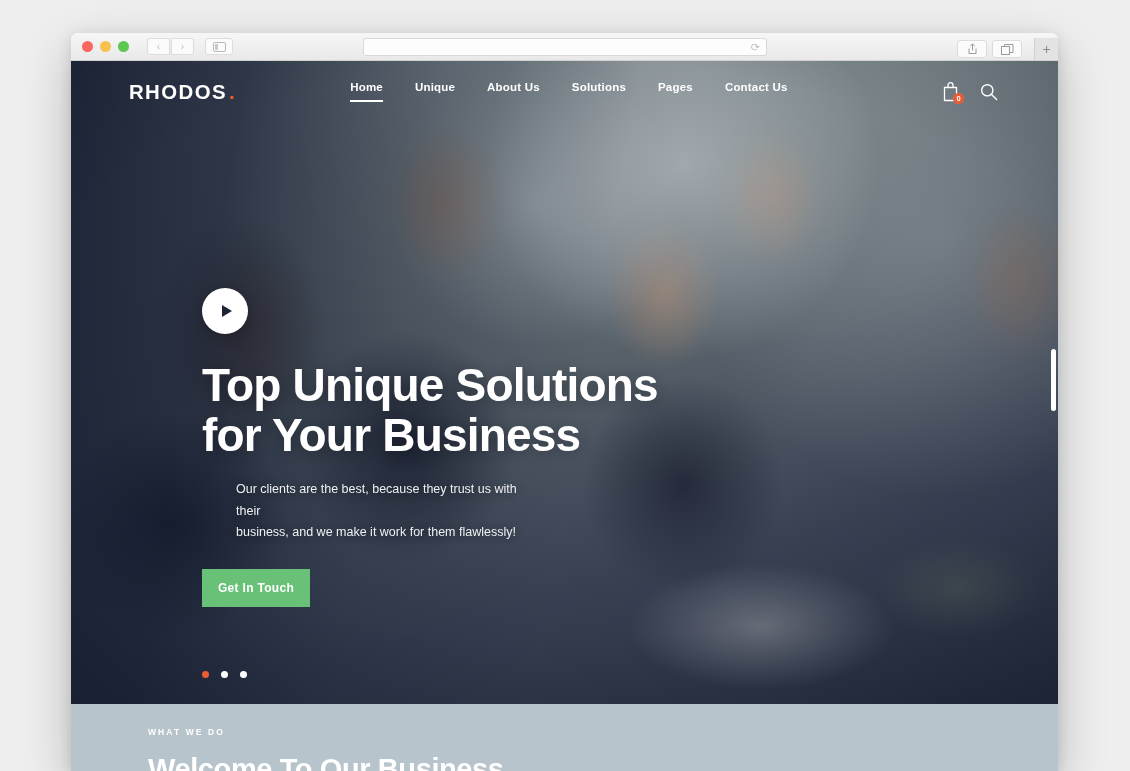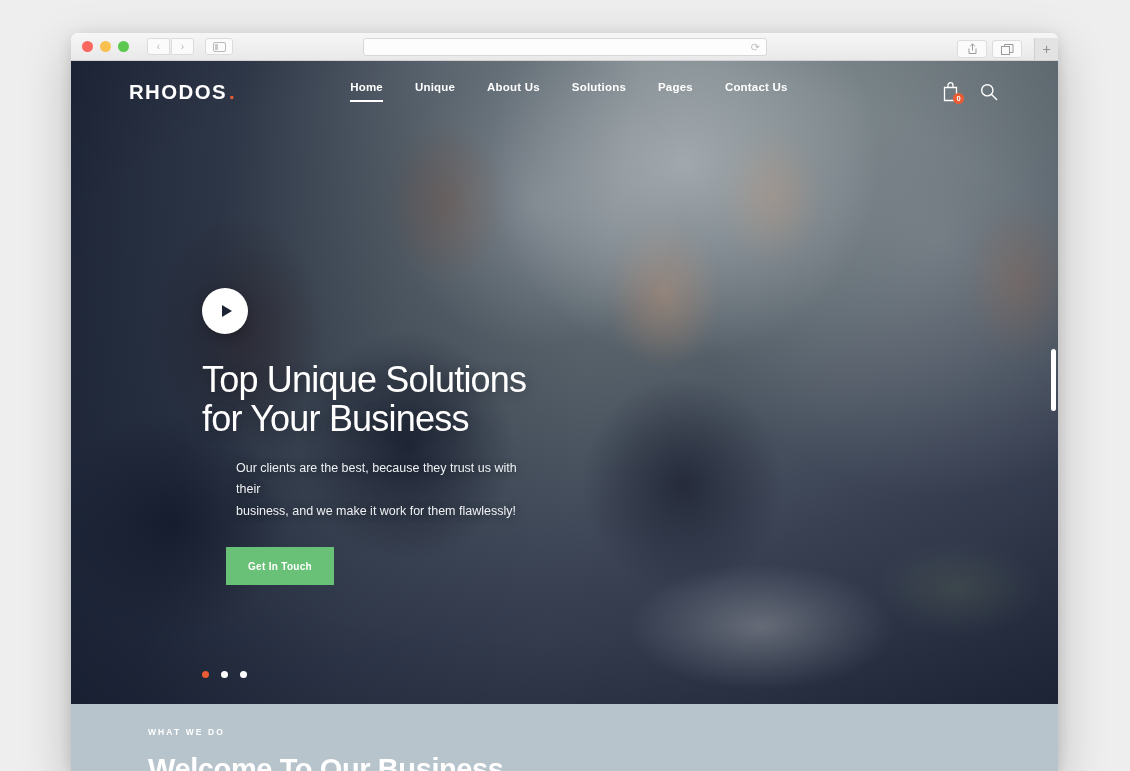--- a/index.html
+++ b/index.html
@@ -291,22 +291,22 @@
   .play-triangle {
     width: 0; height: 0;
     border-left: 10px solid #1d2436;
     border-top: 6.5px solid transparent;
     border-bottom: 6.5px solid transparent;
     margin-left: 3px;
   }
 
   .hero-title {
     margin-top: 27px;
-    font-size: 36px;
-    font-weight: 400;
+    font-size: 46px;
+    font-weight: 700;
     color: #ffffff;
     line-height: 1.08;
     letter-spacing: -0.8px;
     text-shadow: 0 2px 14px rgba(0,0,0,0.30);
     white-space: pre-line;
   }
 
   .hero-sub {
     margin-top: 19px;
     font-size: 12.5px;
@@ -320,27 +320,26 @@
 
   .hero-cta {
     margin-top: 25px;
     display: inline-flex;
     align-items: center;
     justify-content: center;
     width: 108px;
     height: 38px;
     background: #69c177;
     color: #ffffff;
-    font-size: 10px;
+    font-size: 12px;
     font-weight: 700;
     letter-spacing: 0.3px;
     border: none;
     cursor: pointer;
     font-family: "Liberation Sans", sans-serif;
-    margin-left: 24px;
   }
 
   .slider-dots {
     position: absolute;
     left: 131px;
     bottom: 26px;
     display: flex;
     gap: 12px;
     z-index: 5;
   }

